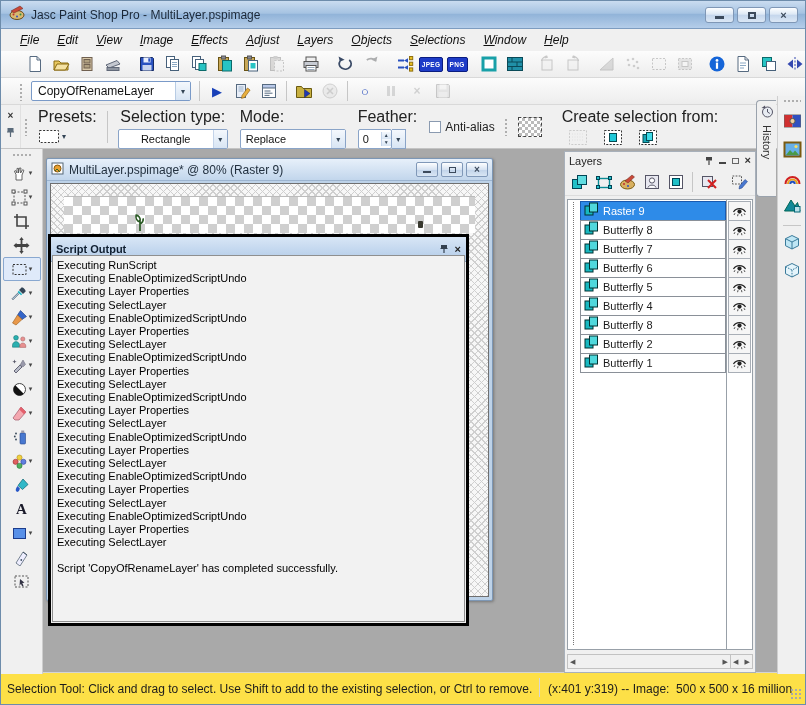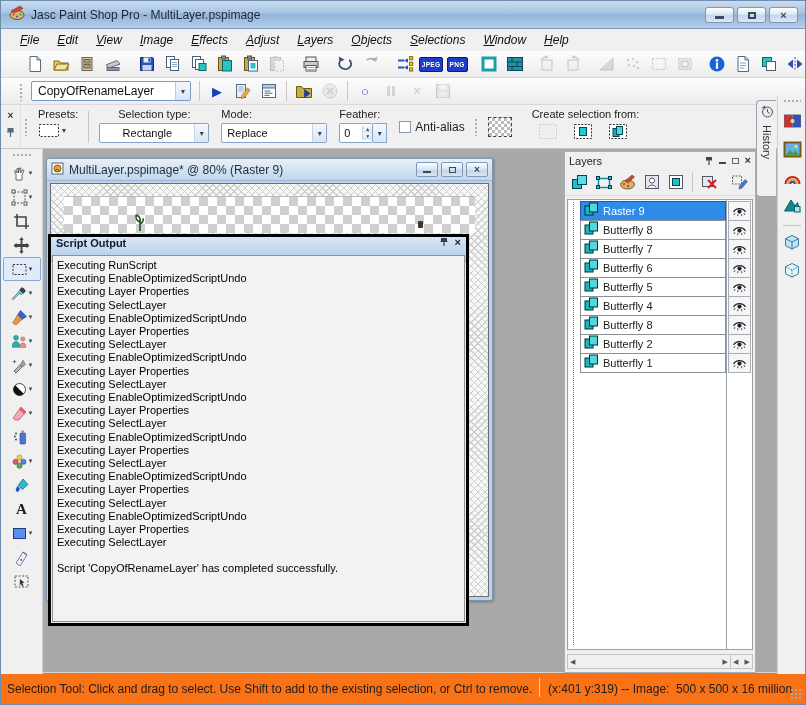--- a/index.html
+++ b/index.html
@@ -37,21 +37,21 @@
   .combo{display:flex;align-items:center;width:160px;height:20px;border:1px solid #7a9ac8;border-radius:2px;background:#fff;margin:0 4px;}
   .combo .val{flex:1;font-size:12px;padding:0 6px;color:#111;}
   .combo .dd{width:15px;height:18px;border-left:1px solid #b8cce4;display:flex;align-items:center;justify-content:center;
     background:linear-gradient(#f4f8fd,#d8e5f4);font-size:8px;color:#345;}
 
   
   .toolopts{position:absolute;top:104px;left:0;right:0;height:44px;background:#f0f0f0;border-bottom:1px solid #c4c4c4;display:flex;align-items:stretch;}
   .to-close-col{width:20px;display:flex;flex-direction:column;align-items:center;justify-content:space-around;padding:4px 0;border-right:1px solid #e0e0e0;}
   .to-mini{font-size:10px;font-weight:bold;color:#333;line-height:1;}
   .to-group{display:flex;flex-direction:column;justify-content:flex-start;padding:3px 6px 2px 6px;}
-  .to-label{font-size:11px;color:#222;margin-bottom:3px;}
+  .to-label{font-size:16px;color:#222;margin-bottom:3px;}
   .to-select{display:flex;align-items:center;height:20px;border:1px solid #8aa4c8;border-radius:2px;background:#fff;}
   .to-select .val{flex:1;font-size:11px;padding:0 5px;color:#111;}
   .to-select .dd{width:14px;height:18px;display:flex;align-items:center;justify-content:center;background:linear-gradient(#f4f8fd,#d8e5f4);border-left:1px solid #c4d4ea;font-size:8px;color:#345;}
   .spin{display:flex;align-items:center;height:20px;border:1px solid #8aa4c8;background:#fff;border-radius:2px;}
   .spin .num{width:22px;font-size:11px;padding-left:4px;color:#111;}
   .updown{display:flex;flex-direction:column;border-left:1px solid #c4d4ea;}
   .updown span{font-size:5px;color:#345;padding:1px 2px;background:linear-gradient(#f4f8fd,#d8e5f4);line-height:1;}
   .chkbox{width:12px;height:12px;border:1px solid #8a9ab0;background:#fff;display:inline-block;margin-right:4px;}
   .chkrow{display:flex;align-items:center;font-size:12px;color:#222;}
   .chk-btn{width:24px;height:20px;border:1px dashed #444;
@@ -81,21 +81,21 @@
   .doc-body{position:absolute;left:3px;right:3px;top:24px;bottom:3px;border:1px solid #6f6f6f;background-color:#f7f7f7;
     background-image:repeating-linear-gradient(45deg,#cfcfcf 0 1px,transparent 1px 5px),repeating-linear-gradient(-45deg,#cfcfcf 0 1px,transparent 1px 5px);}
   .canvas-strip{position:absolute;left:13px;right:13px;top:12px;height:37px;background-color:#fff;
     background-image:linear-gradient(45deg,#cfcfcf 25%,transparent 25%,transparent 75%,#cfcfcf 75%),linear-gradient(45deg,#cfcfcf 25%,transparent 25%,transparent 75%,#cfcfcf 75%);
     background-size:18px 18px;background-position:0 0,9px 9px;border-top:1px solid #bbb;}
   .sprout{position:absolute;left:68px;top:15px;}
   .speck{position:absolute;right:52px;top:24px;width:5px;height:7px;background:#3a3a30;border-radius:1px;}
 
   
   .scriptwin{position:absolute;left:47px;top:233px;width:421px;height:392px;border:3px solid #000;background:#f0f0f0;z-index:4;}
-  .so-title{height:25px;display:flex;align-items:flex-start;padding:0 5px;background:linear-gradient(#d8e6f6,#b2cbe8);border-bottom:1px solid #8aa4c0;}
+  .so-title{height:25px;display:flex;align-items:center;padding:0 5px;background:linear-gradient(#d8e6f6,#b2cbe8);border-bottom:1px solid #8aa4c0;}
   .so-title-text{flex:1;font-size:11px;font-weight:bold;color:#0f1e30;}
   .so-icon{margin-left:6px;display:flex;align-items:center;}
   .so-x{font-size:11px;font-weight:bold;color:#222;line-height:1;margin-left:7px;}
   .so-body{position:absolute;left:1px;right:1px;top:18px;bottom:1px;background:#f2f2f2;border:1px solid #8f8f8f;padding:3px 4px;overflow:hidden;}
   .so-line{font-size:11px;line-height:13.2px;color:#000;white-space:pre;}
   .so-blank{height:13px;}
 
   
   .layerspal{position:absolute;left:563px;top:150px;width:192px;height:522px;background:#f0f0f0;border:1px solid #a8b0ba;z-index:2;}
   .lp-title{height:17px;display:flex;align-items:center;padding:0 4px;font-size:11px;color:#222;}
@@ -121,21 +121,21 @@
 
   
   .histtab{position:absolute;left:755px;top:99px;width:20px;height:97px;background:#f0f0f0;border:1px solid #9aa2ac;border-right:none;border-radius:4px 0 0 4px;display:flex;flex-direction:column;align-items:center;padding-top:3px;z-index:6;}
   .hist-label{writing-mode:vertical-rl;font-size:11px;color:#333;margin-top:3px;}
   .rail{position:absolute;left:776px;top:95px;width:29px;height:578px;background:#f0f0f0;border-left:1px solid #cfcfcf;display:flex;flex-direction:column;align-items:center;padding-top:3px;z-index:5;}
   .rail .tbtn{margin:5px 0 0 0;}
   .rail-grip{width:18px;height:4px;background-image:radial-gradient(#aeaeae 40%,transparent 42%);background-size:4px 4px;margin-bottom:2px;}
   .rail-sep{width:18px;height:1px;background:#c6c6c6;margin-top:8px;}
 
   
-  .statusbar{position:absolute;left:0;right:0;bottom:0;height:32px;background:#f97316;border-top:1px solid #d4d4d4;}
+  .statusbar{position:absolute;left:0;right:0;bottom:0;height:32px;background:#fde047;border-top:1px solid #d4d4d4;}
   .sb-msg{position:absolute;left:6px;top:9px;font-size:12px;color:#1c1c1c;}
   .sb-sep{position:absolute;left:538px;top:5px;bottom:7px;border-left:1px solid #d6d6d6;}
   .sb-info{position:absolute;left:547px;top:9px;font-size:12px;color:#1c1c1c;white-space:pre;}
   .sb-grip{position:absolute;right:2px;bottom:3px;width:13px;height:13px;background-image:radial-gradient(#a9a9a9 35%,transparent 37%);background-size:4px 4px;}
 </style>
 </head>
 <body>
 
 <div class="app">
 

